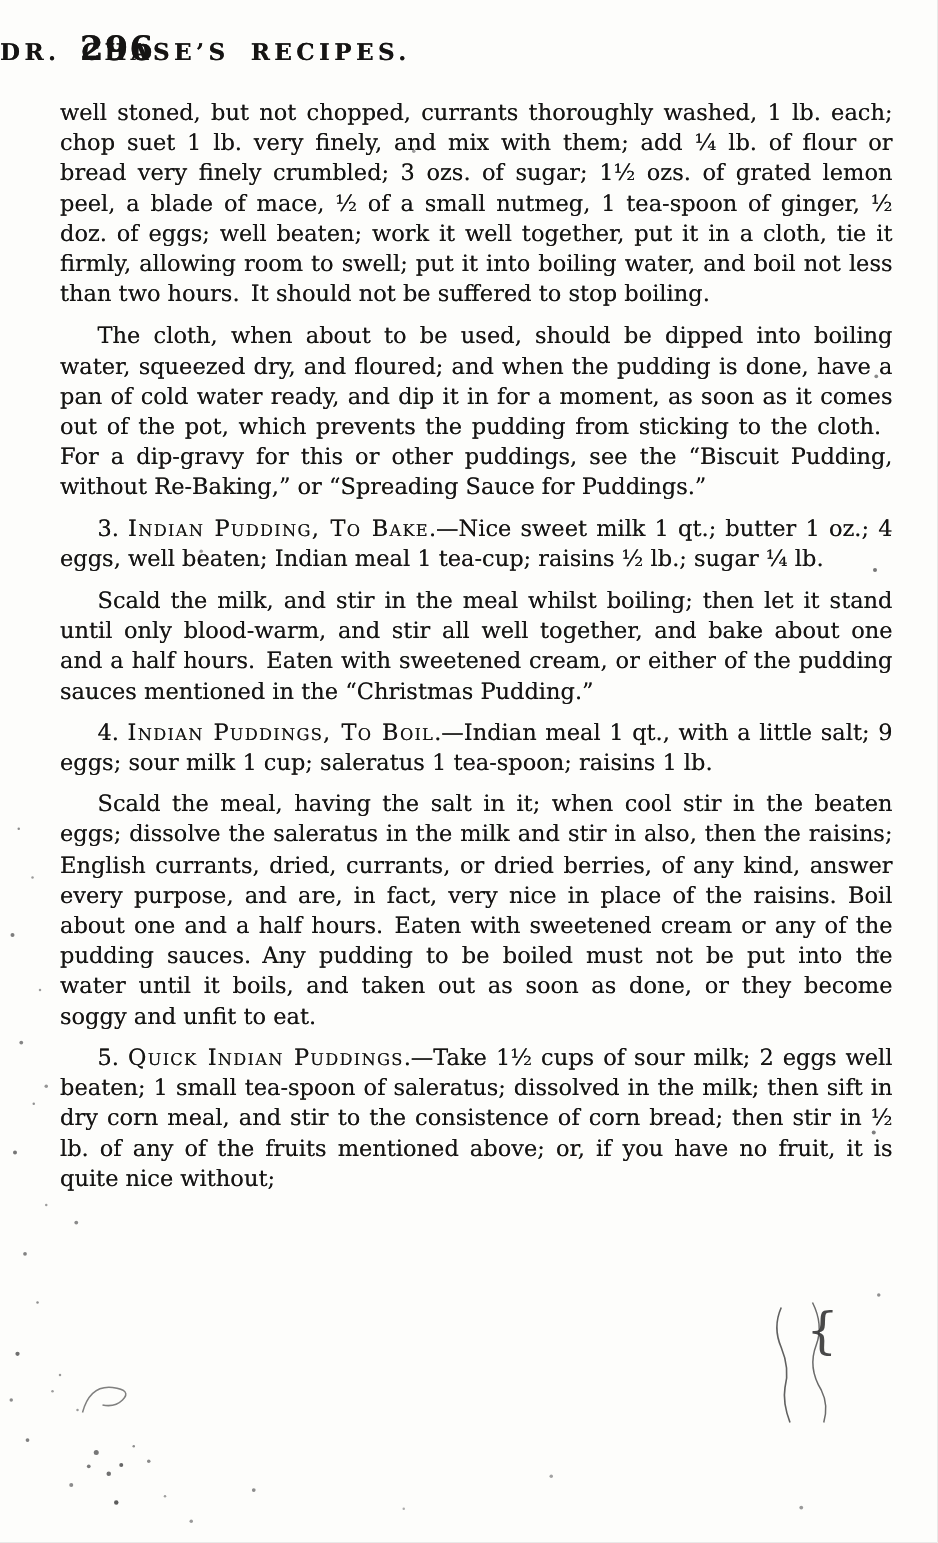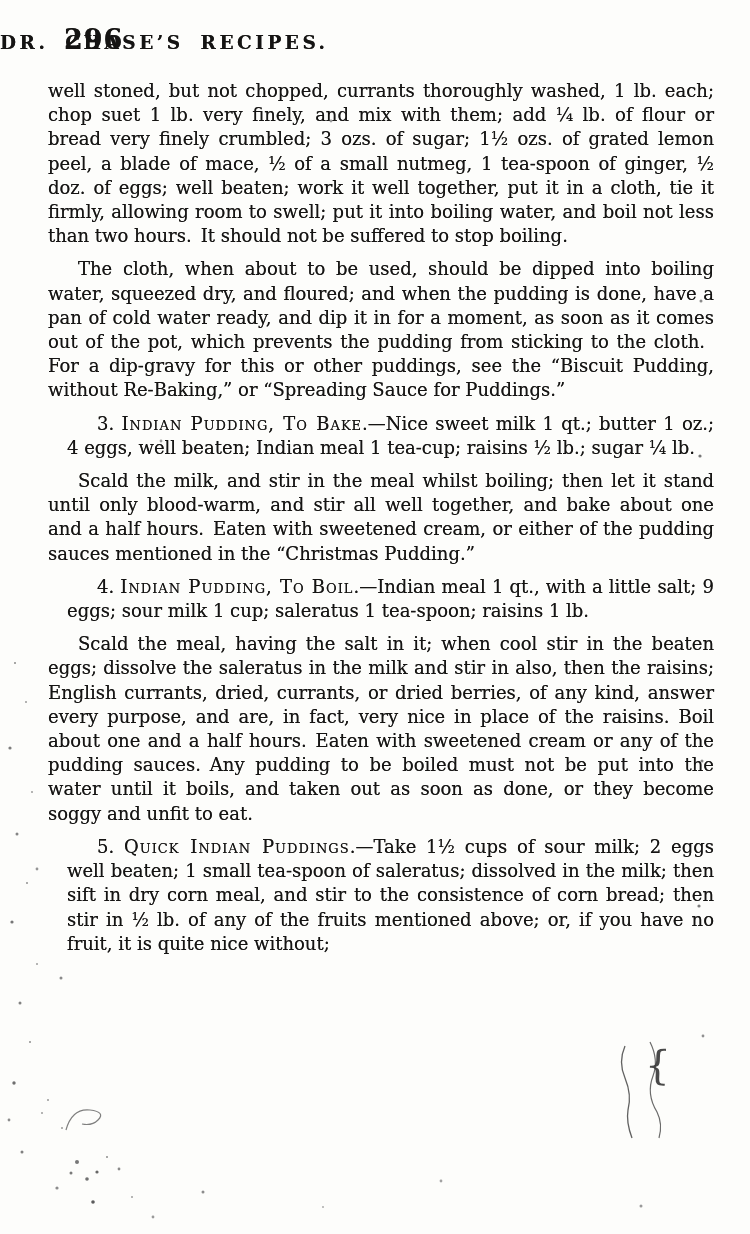--- a/index.html
+++ b/index.html
@@ -24,21 +24,21 @@
     padding-top:5px;
   }
   .body-text{
     position:absolute;left:48px;top:79px;width:666px;
     font-size:18px;line-height:24.2px;
     text-align:justify;
     text-shadow:0 0 0.5px rgba(20,20,19,.7);
   }
   .body-text p{margin:0 0 9px 0;text-indent:30px;}
   .body-text p.no-indent{text-indent:0;}
-  .body-text p.recipe{margin-top:3px;margin-left:19px;}
+  .body-text p.recipe{margin-top:3px;}
   .sc{font-variant:small-caps;letter-spacing:1px;}
   
   .speck{
     position:absolute;left:0;top:0;width:2px;height:2px;border-radius:50%;
     background:transparent;
     box-shadow:
       14px 662px 0 0   #8a8a8a, 25px 701px 0 0   #9a9a9a, 9px  747px 0 .6px #7d7d7d,
       31px 791px 0 0   #9c9c9c, 16px 833px 0 .5px #858585, 26px 882px 0 0   #909090,
       11px 921px 0 .6px #767676, 36px 963px 0 0   #9c9c9c, 19px 1002px 0 .5px #828282,
       29px 1041px 0 0  #8e8e8e, 13px 1082px 0 .7px #6f6f6f, 41px 1112px 0 0  #9c9c9c,
@@ -73,21 +73,21 @@
 
   <div class="body-text">
     <p class="no-indent">well stoned, but not chopped, currants thoroughly washed, 1 lb. each; chop suet 1 lb. very finely, and mix with them; add ¼ lb. of flour or bread very finely crumbled; 3 ozs. of sugar; 1½ ozs. of grated lemon peel, a blade of mace, ½ of a small nutmeg, 1 tea-spoon of ginger, ½ doz. of eggs; well beaten; work it well together, put it in a cloth, tie it firmly, allowing room to swell; put it into boiling water, and boil not less than two hours. It should not be suffered to stop boiling.</p>
 
     <p>The cloth, when about to be used, should be dipped into boiling water, squeezed dry, and floured; and when the pudding is done, have a pan of cold water ready, and dip it in for a moment, as soon as it comes out of the pot, which prevents the pudding from sticking to the cloth. For a dip-gravy for this or other puddings, see the “Biscuit Pudding, without Re-Baking,” or “Spreading Sauce for Puddings.”</p>
 
     <p class="recipe"><span>3. </span><span class="sc">Indian Pudding, To Bake</span><span>.—Nice sweet milk 1 qt.; butter 1 oz.; 4 eggs, well beaten; Indian meal 1 tea-cup; raisins ½ lb.; sugar ¼ lb.</span></p>
 
     <p>Scald the milk, and stir in the meal whilst boiling; then let it stand until only blood-warm, and stir all well together, and bake about one and a half hours. Eaten with sweetened cream, or either of the pudding sauces mentioned in the “Christmas Pudding.”</p>
 
-    <p class="recipe"><span>4. </span><span class="sc">Indian Pudding, To Boil</span><span>.—Indian meal 1 qt., with a little salt; 9 eggs; sour milk 1 cup; saleratus 1 tea-spoon; raisins 1 lb.</span></p>
+    <p class="recipe"><span>4. </span><span class="sc">Indian Puddings, To Boil</span><span>.—Indian meal 1 qt., with a little salt; 9 eggs; sour milk 1 cup; saleratus 1 tea-spoon; raisins 1 lb.</span></p>
 
     <p>Scald the meal, having the salt in it; when cool stir in the beaten eggs; dissolve the saleratus in the milk and stir in also, then the raisins; English currants, dried, currants, or dried berries, of any kind, answer every purpose, and are, in fact, very nice in place of the raisins. Boil about one and a half hours. Eaten with sweetened cream or any of the pudding sauces. Any pudding to be boiled must not be put into the water until it boils, and taken out as soon as done, or they become soggy and unfit to eat.</p>
 
     <p class="recipe"><span>5. </span><span class="sc">Quick Indian Puddings</span><span>.—Take 1½ cups of sour milk; 2 eggs well beaten; 1 small tea-spoon of saleratus; dissolved in the milk; then sift in dry corn meal, and stir to the consistence of corn bread; then stir in ½ lb. of any of the fruits mentioned above; or, if you have no fruit, it is quite nice without;</span></p>
 
   </div>
 
   <span class="speck"></span>
 
   <span class="brace-artifact">{</span>

